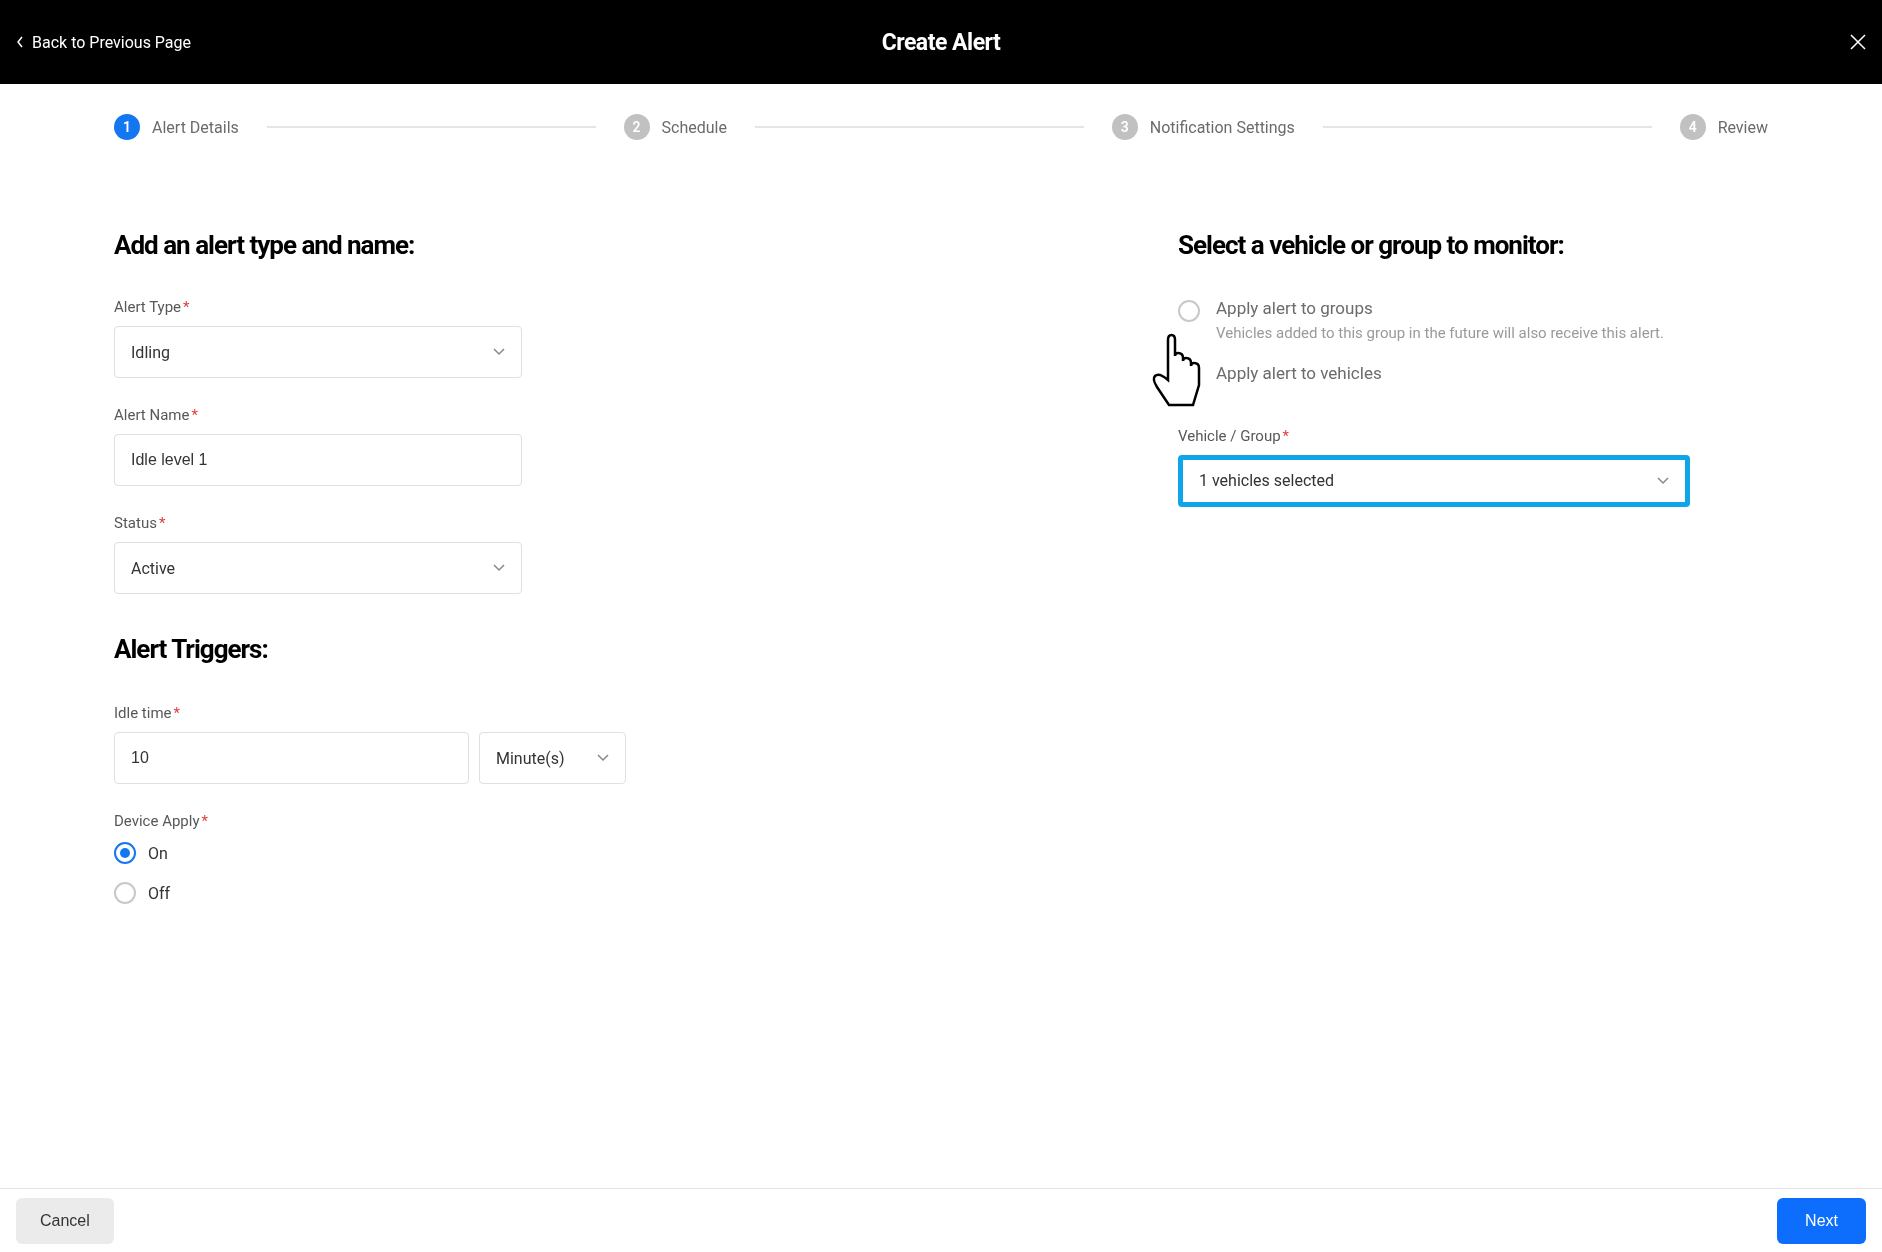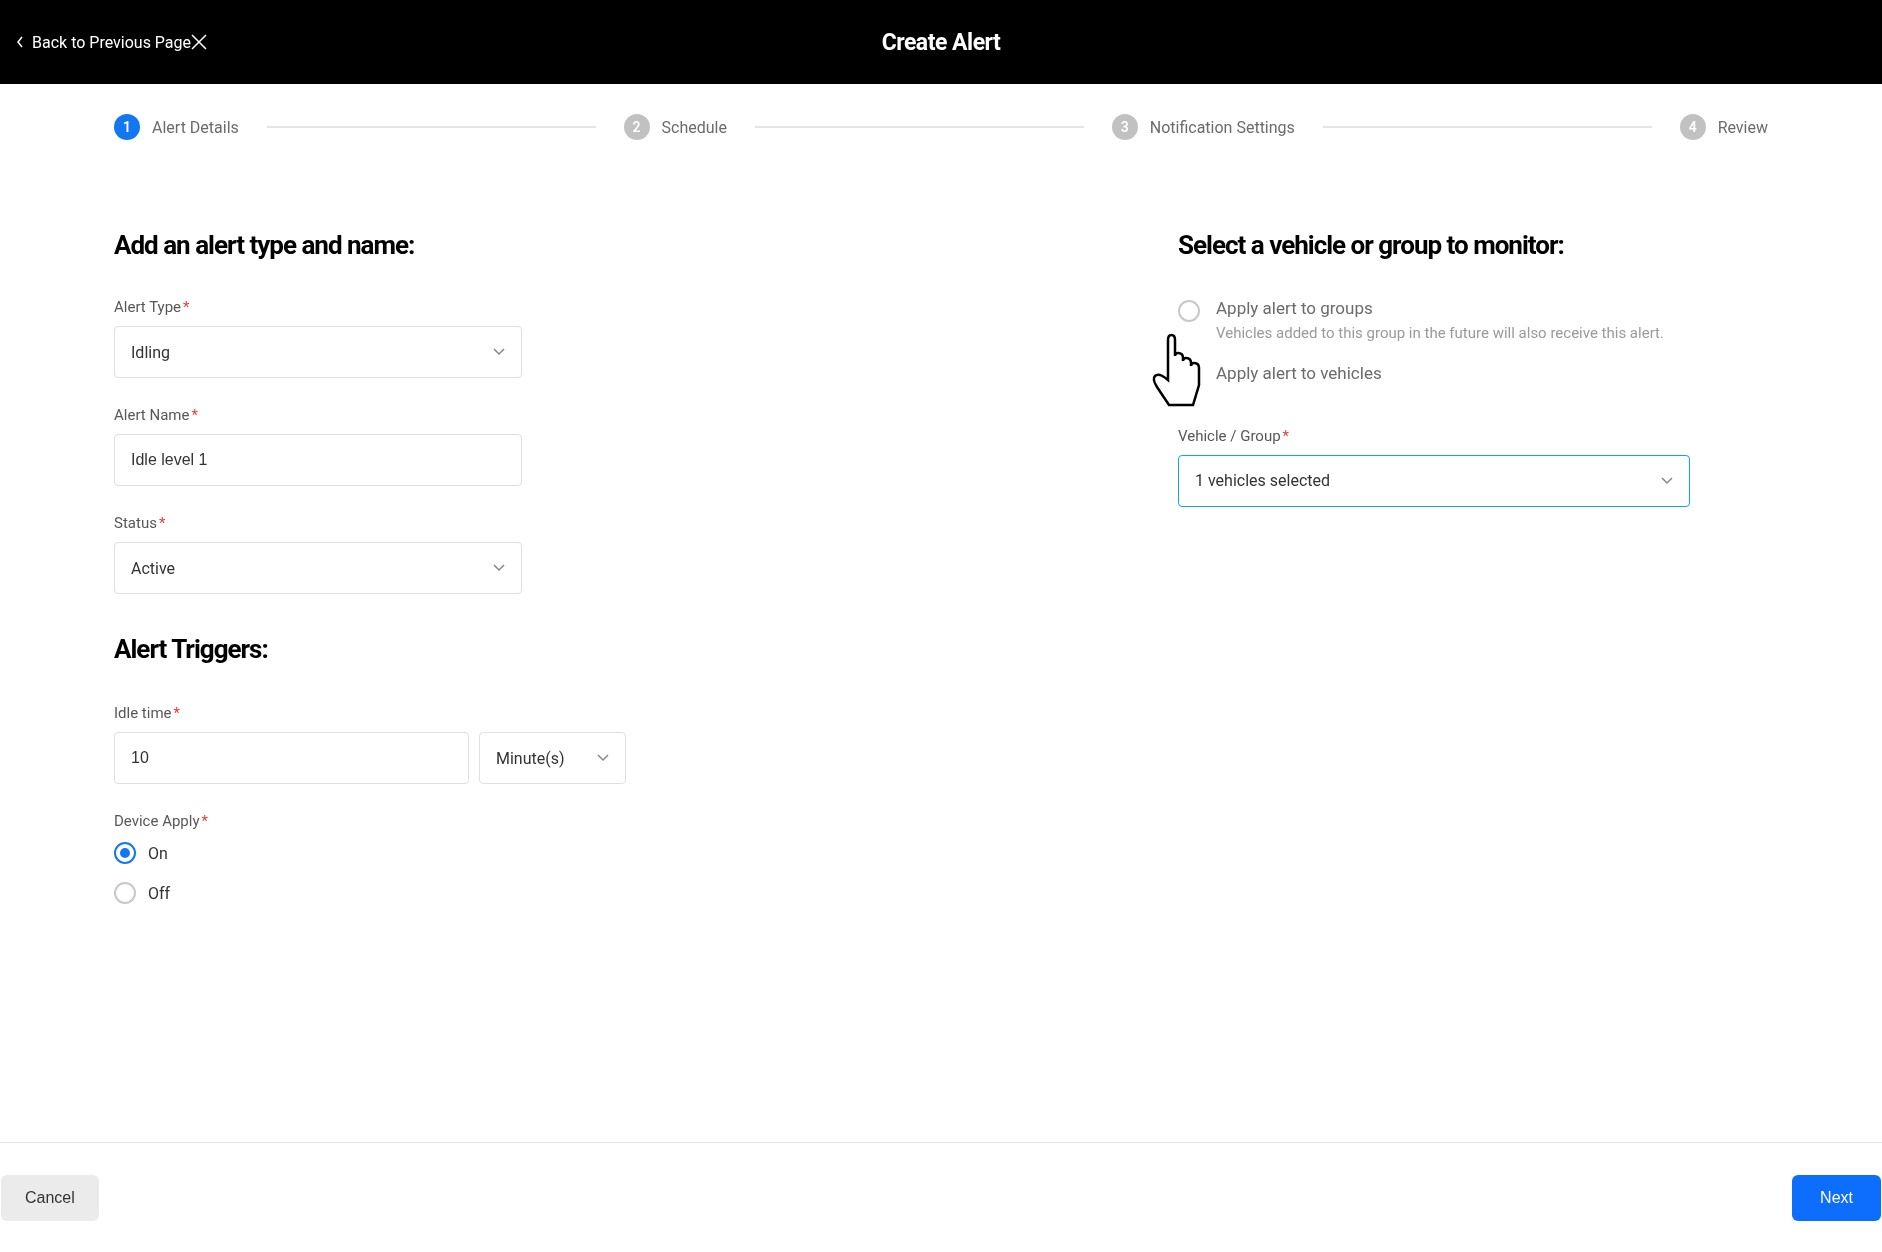--- a/index.html
+++ b/index.html
@@ -13,20 +13,21 @@
       width: 1882px;
       height: 1252px;
       position: relative;
       overflow: hidden;
     }
     .header {
       background: #000;
       height: 84px;
       display: flex;
       align-items: center;
+      justify-content: space-between;
       padding: 0 16px;
       position: relative;
     }
     .back-link {
       display: flex;
       align-items: center;
       color: #fff;
       font-size: 16px;
       cursor: pointer;
     }
@@ -231,41 +232,41 @@
       color: #9a9a9a;
       line-height: 1.5;
       max-width: 490px;
     }
     .vehicle-group-field {
       margin-top: 40px;
     }
     .vehicle-select {
       width: 512px;
       height: 52px;
-      border: 1px solid #0ea5e9;
+      border: 5px solid #0ea5e9;
       border-radius: 4px;
       padding: 0 16px;
       font-size: 16px;
       color: #333;
       display: flex;
       align-items: center;
       justify-content: space-between;
       cursor: pointer;
     }
     .footer {
       position: absolute;
       bottom: 0;
       left: 0;
       right: 0;
-      height: 110px;
+      height: 64px;
       border-top: 1px solid #e5e5e5;
       display: flex;
       align-items: center;
       justify-content: space-between;
-      padding: 0 1px;
+      padding: 0 16px;
     }
     .cancel-btn {
       background: #ebebeb;
       border: none;
       padding: 14px 24px;
       border-radius: 6px;
       font-size: 16px;
       color: #333;
       cursor: pointer;
     }

